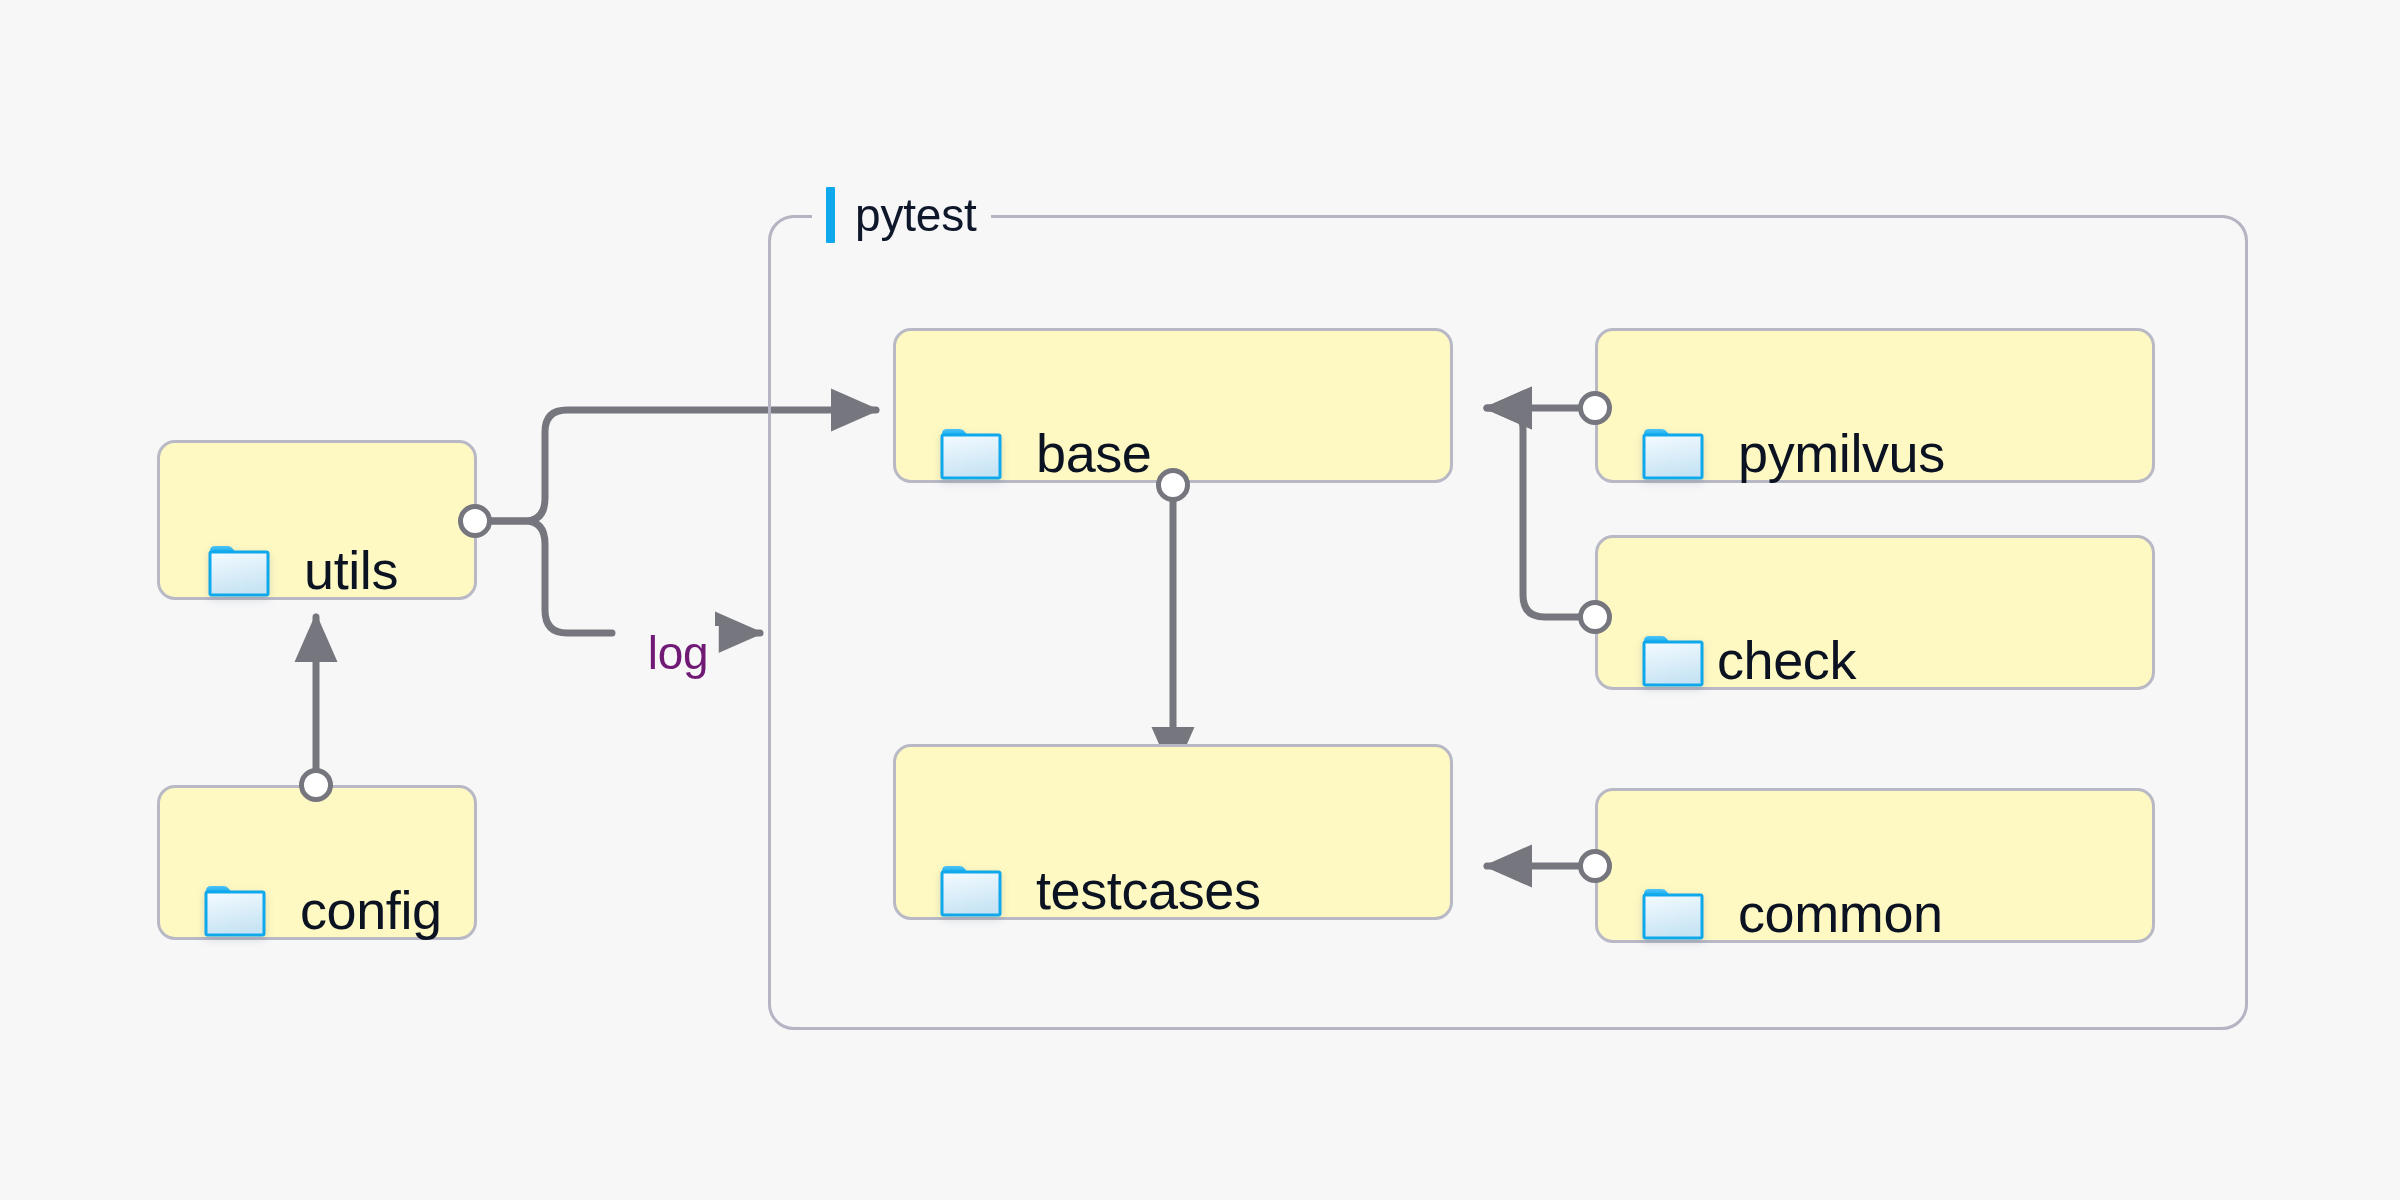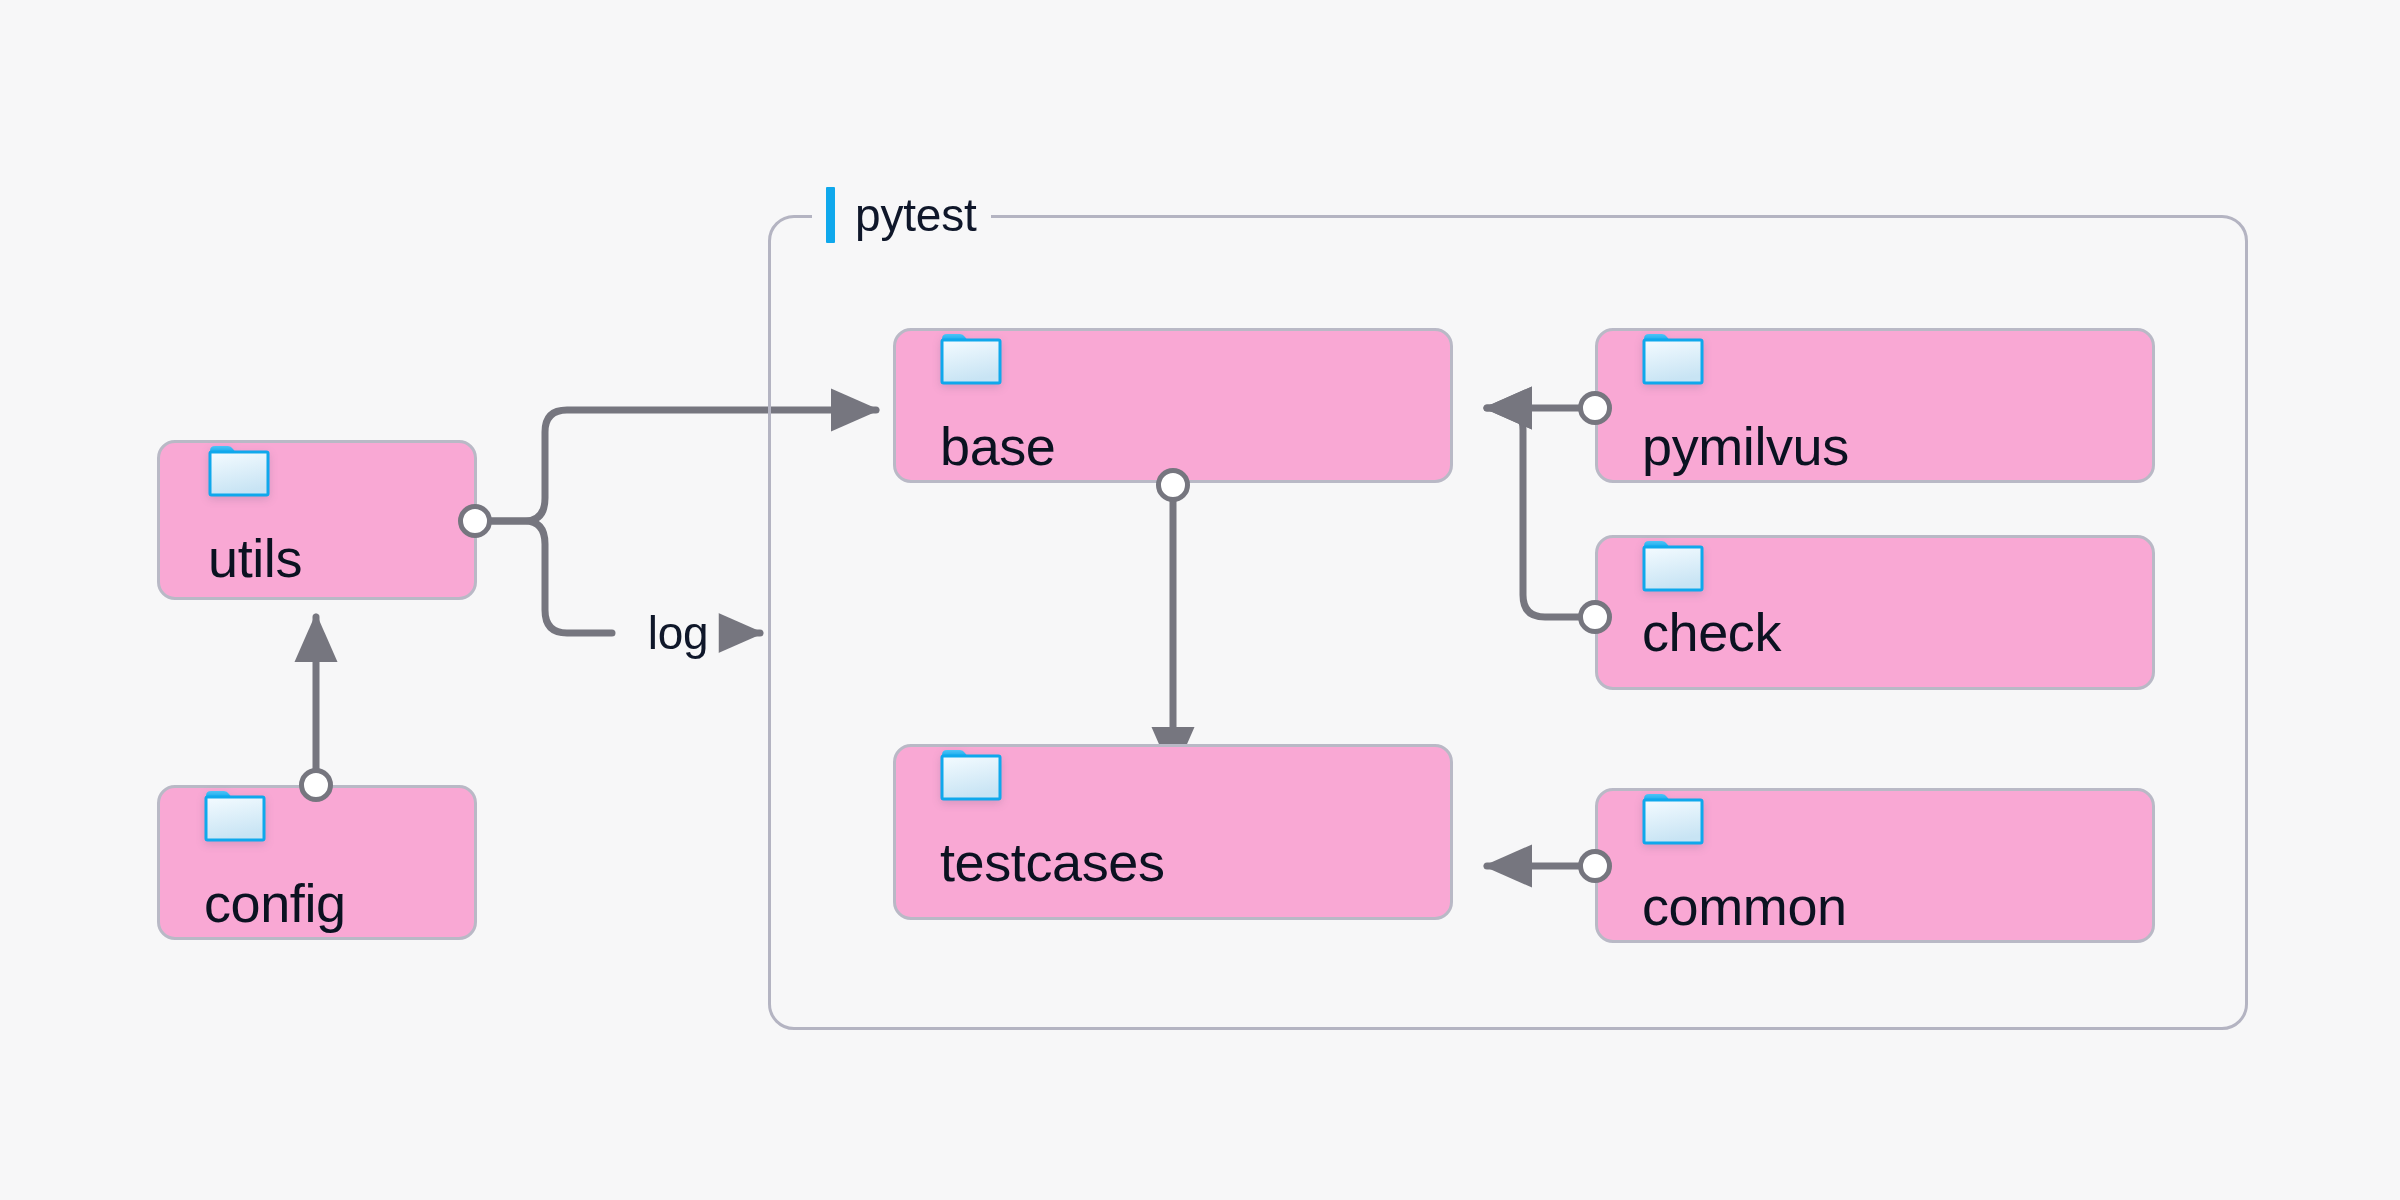--- a/index.html
+++ b/index.html
@@ -52,28 +52,27 @@
   .group-label-text {
     font-size: 46px;
     color: #0f172a;
     letter-spacing: -0.2px;
   }
 
   
   .node {
     position: absolute;
     box-sizing: border-box;
-    background: #f9a8d4;
+    background: #fef9c3;
     border: 3px solid #b9b9c6;
     border-radius: 18px;
     display: flex;
-    align-items: flex-start;
+    align-items: flex-end;
     padding-left: 44px;
     gap: 34px;
-    flex-direction: column;
   }
   .node-label {
     font-size: 54px;
     color: #0b1221;
     letter-spacing: -0.4px;
     line-height: 1;
   }
 
   
   .folder-icon {
@@ -94,25 +93,26 @@
     background: #ffffff;
     box-sizing: border-box;
     transform: translate(-50%, -50%);
   }
 
   
   .edge-label {
     position: absolute;
     transform: translate(-50%, -50%);
     font-size: 46px;
-    color: #0f172a;
+    color: #701a75;
     background: #f7f7f8;
     padding: 0 10px;
     white-space: nowrap;
     letter-spacing: -0.3px;
+    margin-top: 20px;
   }
 </style>
 </head>
 <body>
 
 <div id="stage">
 
   <svg id="edges" viewBox="0 0 2400 1200">
     <defs>
       <marker id="arrow" viewBox="0 0 10 10" refX="9.2" refY="5" markerWidth="7" markerHeight="7" orient="auto-start-reverse">

